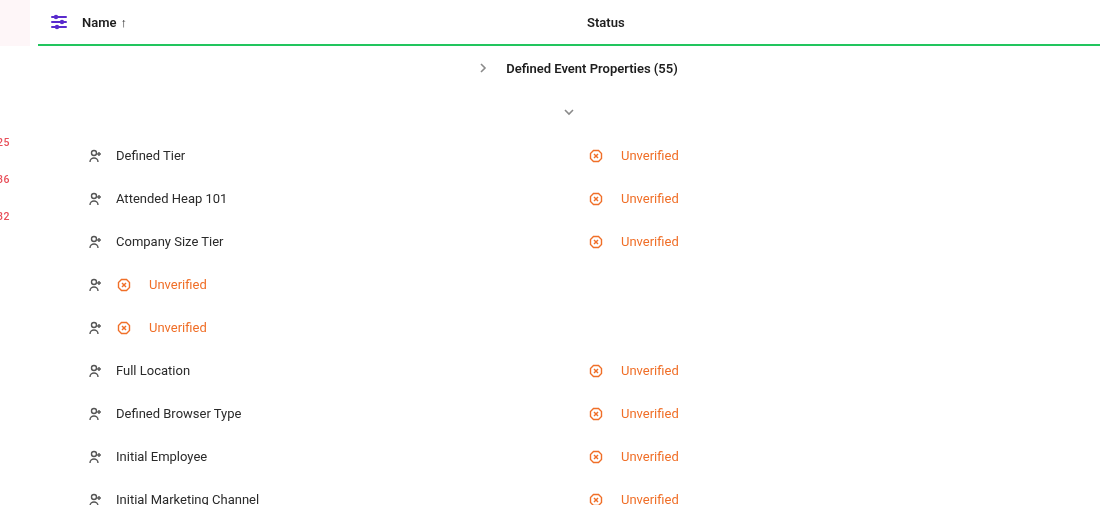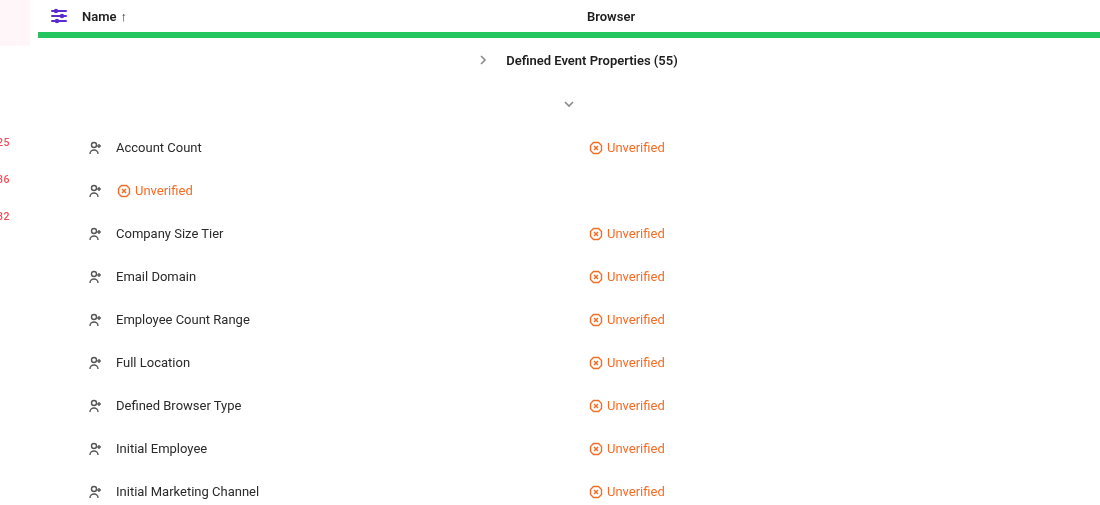--- a/index.html
+++ b/index.html
@@ -48,22 +48,22 @@
     right: 0;
     bottom: 0;
     overflow-y: auto;
     overflow-x: hidden;
   }
 
   
   .header-row {
     display: flex;
     align-items: center;
-    height: 38px;
-    border-bottom: 6px solid #22c55e;
+    height: 46px;
+    border-bottom: 2px solid #22c55e;
     padding-left: 10px;
     user-select: none;
   }
   .filter-icon {
     width: 22px;
     height: 22px;
     display: flex;
     align-items: center;
     justify-content: center;
     color: #5a2bcd;
@@ -134,21 +134,21 @@
     color: #555555;
   }
   .item-name {
     flex: 0 0 472px;
     color: #2a2a2a;
     font-size: 13px;
   }
   .status-cell {
     display: flex;
     align-items: flex-end;
-    gap: 4px;
+    gap: 18px;
     color: #f06f28;
     font-size: 13px;
   }
   .status-icon {
     width: 15px;
     height: 15px;
     flex-shrink: 0;
     display: flex;
     align-items: center;
     justify-content: center;
@@ -188,21 +188,21 @@
         <circle cx="6" cy="4" r="1.2" fill="currentColor"></circle>
         <circle cx="12" cy="9" r="1.2" fill="currentColor"></circle>
         <circle cx="7" cy="14" r="1.2" fill="currentColor"></circle>
       </svg>
     </span>
     <div class="name-col">
       <span>Name</span>
       <span class="sort-arrow">↑</span>
     </div>
     <div class="status-col">
-      <span>Browser</span>
+      <span>Status</span>
     </div>
   </div>
 
   <div class="group-row">
     <span class="expander">
       <svg width="12" height="12" viewBox="0 0 12 12" fill="none" stroke="currentColor" stroke-width="1.6">
         <polyline points="4,2 8,6 4,10"></polyline>
       </svg>
     </span>
     <span class="group-label">Defined Event Properties (55)</span>
@@ -220,42 +220,43 @@
 
     <div class="item-row">
       <span class="user-icon">
         <svg width="16" height="16" viewBox="0 0 16 16" fill="none" stroke="currentColor" stroke-width="1.4">
             <circle cx="7" cy="5" r="2.5"></circle>
             <path d="M3 14c0-2.5 2-4 4-4s4 1.5 4 4"></path>
             <line x1="12" y1="4" x2="12" y2="8"></line>
             <line x1="10" y1="6" x2="14" y2="6"></line>
           </svg>
       </span>
-      <span class="item-name">Account Count</span>
-      <span class="status-cell">
-        <span class="status-icon">
-          <svg width="14" height="14" viewBox="0 0 14 14" fill="none" stroke="currentColor" stroke-width="1.4">
-              <polygon points="4.5,1.5 9.5,1.5 12.5,4.5 12.5,9.5 9.5,12.5 4.5,12.5 1.5,9.5 1.5,4.5"></polygon>
-              <line x1="5" y1="5" x2="9" y2="9"></line>
-              <line x1="9" y1="5" x2="5" y2="9"></line>
-            </svg>
-        </span>
-        <span>Unverified</span>
-      </span>
-    </div>
-
-    <div class="item-row">
-      <span class="user-icon">
-        <svg width="16" height="16" viewBox="0 0 16 16" fill="none" stroke="currentColor" stroke-width="1.4">
-            <circle cx="7" cy="5" r="2.5"></circle>
-            <path d="M3 14c0-2.5 2-4 4-4s4 1.5 4 4"></path>
-            <line x1="12" y1="4" x2="12" y2="8"></line>
-            <line x1="10" y1="6" x2="14" y2="6"></line>
-          </svg>
-      </span>
+      <span class="item-name">Defined Tier</span>
+      <span class="status-cell">
+        <span class="status-icon">
+          <svg width="14" height="14" viewBox="0 0 14 14" fill="none" stroke="currentColor" stroke-width="1.4">
+              <polygon points="4.5,1.5 9.5,1.5 12.5,4.5 12.5,9.5 9.5,12.5 4.5,12.5 1.5,9.5 1.5,4.5"></polygon>
+              <line x1="5" y1="5" x2="9" y2="9"></line>
+              <line x1="9" y1="5" x2="5" y2="9"></line>
+            </svg>
+        </span>
+        <span>Unverified</span>
+      </span>
+    </div>
+
+    <div class="item-row">
+      <span class="user-icon">
+        <svg width="16" height="16" viewBox="0 0 16 16" fill="none" stroke="currentColor" stroke-width="1.4">
+            <circle cx="7" cy="5" r="2.5"></circle>
+            <path d="M3 14c0-2.5 2-4 4-4s4 1.5 4 4"></path>
+            <line x1="12" y1="4" x2="12" y2="8"></line>
+            <line x1="10" y1="6" x2="14" y2="6"></line>
+          </svg>
+      </span>
+      <span class="item-name">Attended Heap 101</span>
       <span class="status-cell">
         <span class="status-icon">
           <svg width="14" height="14" viewBox="0 0 14 14" fill="none" stroke="currentColor" stroke-width="1.4">
               <polygon points="4.5,1.5 9.5,1.5 12.5,4.5 12.5,9.5 9.5,12.5 4.5,12.5 1.5,9.5 1.5,4.5"></polygon>
               <line x1="5" y1="5" x2="9" y2="9"></line>
               <line x1="9" y1="5" x2="5" y2="9"></line>
             </svg>
         </span>
         <span>Unverified</span>
       </span>
@@ -285,43 +286,41 @@
 
     <div class="item-row">
       <span class="user-icon">
         <svg width="16" height="16" viewBox="0 0 16 16" fill="none" stroke="currentColor" stroke-width="1.4">
             <circle cx="7" cy="5" r="2.5"></circle>
             <path d="M3 14c0-2.5 2-4 4-4s4 1.5 4 4"></path>
             <line x1="12" y1="4" x2="12" y2="8"></line>
             <line x1="10" y1="6" x2="14" y2="6"></line>
           </svg>
       </span>
-      <span class="item-name">Email Domain</span>
-      <span class="status-cell">
-        <span class="status-icon">
-          <svg width="14" height="14" viewBox="0 0 14 14" fill="none" stroke="currentColor" stroke-width="1.4">
-              <polygon points="4.5,1.5 9.5,1.5 12.5,4.5 12.5,9.5 9.5,12.5 4.5,12.5 1.5,9.5 1.5,4.5"></polygon>
-              <line x1="5" y1="5" x2="9" y2="9"></line>
-              <line x1="9" y1="5" x2="5" y2="9"></line>
-            </svg>
-        </span>
-        <span>Unverified</span>
-      </span>
-    </div>
-
-    <div class="item-row">
-      <span class="user-icon">
-        <svg width="16" height="16" viewBox="0 0 16 16" fill="none" stroke="currentColor" stroke-width="1.4">
-            <circle cx="7" cy="5" r="2.5"></circle>
-            <path d="M3 14c0-2.5 2-4 4-4s4 1.5 4 4"></path>
-            <line x1="12" y1="4" x2="12" y2="8"></line>
-            <line x1="10" y1="6" x2="14" y2="6"></line>
-          </svg>
-      </span>
-      <span class="item-name">Employee Count Range</span>
+      <span class="status-cell">
+        <span class="status-icon">
+          <svg width="14" height="14" viewBox="0 0 14 14" fill="none" stroke="currentColor" stroke-width="1.4">
+              <polygon points="4.5,1.5 9.5,1.5 12.5,4.5 12.5,9.5 9.5,12.5 4.5,12.5 1.5,9.5 1.5,4.5"></polygon>
+              <line x1="5" y1="5" x2="9" y2="9"></line>
+              <line x1="9" y1="5" x2="5" y2="9"></line>
+            </svg>
+        </span>
+        <span>Unverified</span>
+      </span>
+    </div>
+
+    <div class="item-row">
+      <span class="user-icon">
+        <svg width="16" height="16" viewBox="0 0 16 16" fill="none" stroke="currentColor" stroke-width="1.4">
+            <circle cx="7" cy="5" r="2.5"></circle>
+            <path d="M3 14c0-2.5 2-4 4-4s4 1.5 4 4"></path>
+            <line x1="12" y1="4" x2="12" y2="8"></line>
+            <line x1="10" y1="6" x2="14" y2="6"></line>
+          </svg>
+      </span>
       <span class="status-cell">
         <span class="status-icon">
           <svg width="14" height="14" viewBox="0 0 14 14" fill="none" stroke="currentColor" stroke-width="1.4">
               <polygon points="4.5,1.5 9.5,1.5 12.5,4.5 12.5,9.5 9.5,12.5 4.5,12.5 1.5,9.5 1.5,4.5"></polygon>
               <line x1="5" y1="5" x2="9" y2="9"></line>
               <line x1="9" y1="5" x2="5" y2="9"></line>
             </svg>
         </span>
         <span>Unverified</span>
       </span>

